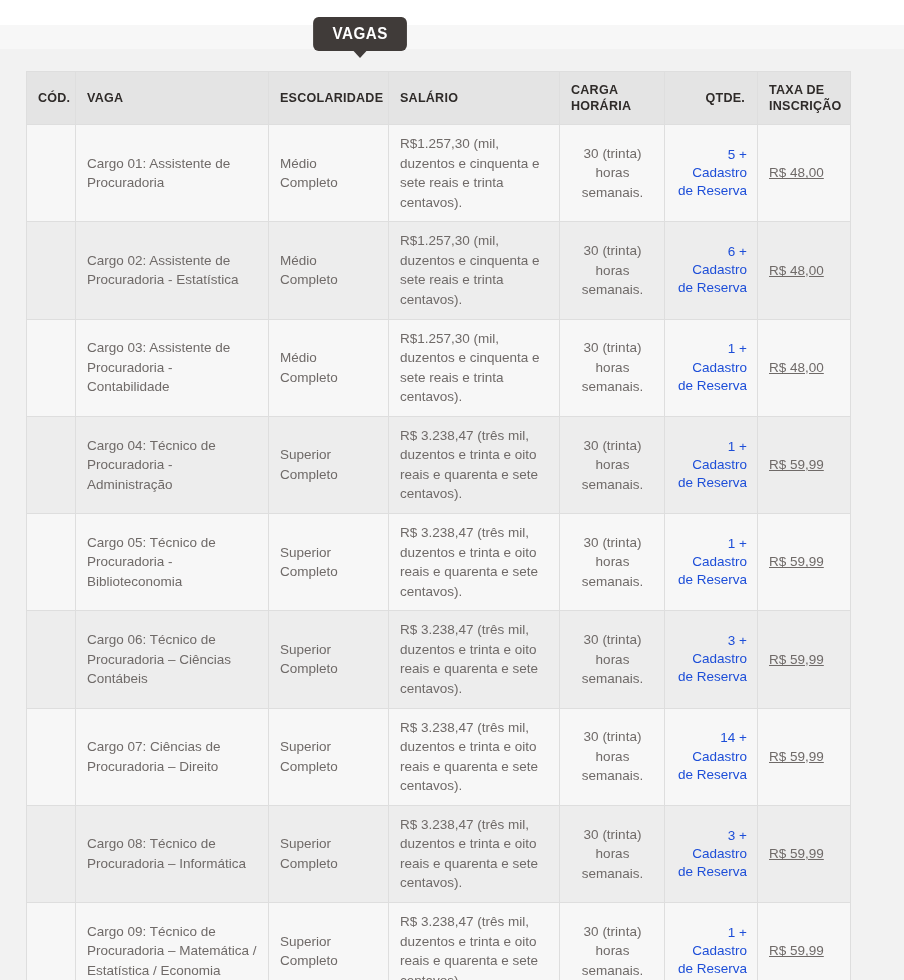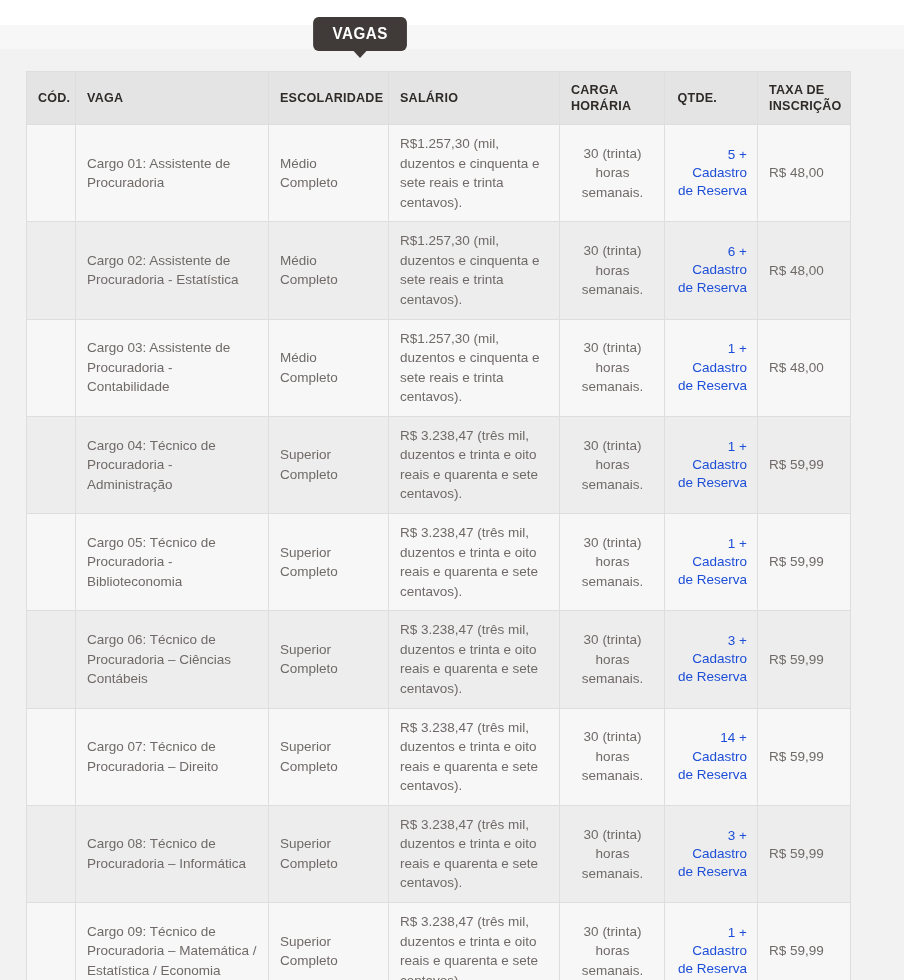--- a/index.html
+++ b/index.html
@@ -106,21 +106,21 @@
     text-align: left;
     height: 53px;
     font-stretch: condensed;
     transform-origin: left center;
   }
   thead th .hlabel {
     display: inline-block;
     transform: scaleX(0.93);
     transform-origin: left center;
   }
-  thead th.c-qtde { text-align: left; }
+  thead th.c-qtde { text-align: right; }
   thead th.c-qtde .hlabel { transform-origin: center center; }
 
   tbody tr.odd  td { background: #f7f7f7; }
   tbody tr.even td { background: #ededed; }
 
   td {
     font-size: 13.5px;
     line-height: 1.45;
     color: #6f6a68;
   }
@@ -140,20 +140,21 @@
     text-align: right;
     padding-left: 5px;
     padding-right: 5px;
     line-height: 1.35;
   }
   td.c-taxa {
     color: #6f6a68;
     text-align: left;
     white-space: nowrap;
     padding-left: 9px;
+    text-decoration: underline;
   }
 
   
   col.w-cod   { width: 49px; }
   col.w-vaga  { width: 193px; }
   col.w-esc   { width: 120px; }
   col.w-sal   { width: 171px; }
   col.w-carga { width: 105px; }
   col.w-qtde  { width: 93px; }
   col.w-taxa  { width: 93px; }
@@ -245,21 +246,21 @@
             <td class="c-cod"></td>
             <td class="c-vaga">Cargo 06: Técnico de Procuradoria – Ciências Contábeis</td>
             <td class="c-esc">Superior Completo</td>
             <td class="c-sal">R$ 3.238,47 (três mil, duzentos e trinta e oito reais e quarenta e sete centavos).</td>
             <td class="c-carga">30 (trinta) horas semanais.</td>
             <td class="c-qtde">3 + Cadastro de Reserva</td>
             <td class="c-taxa">R$ 59,99</td>
           </tr>
           <tr class="odd">
             <td class="c-cod"></td>
-            <td class="c-vaga">Cargo 07: Técnico de Procuradoria – Direito</td>
+            <td class="c-vaga">Cargo 07: Ciências de Procuradoria – Direito</td>
             <td class="c-esc">Superior Completo</td>
             <td class="c-sal">R$ 3.238,47 (três mil, duzentos e trinta e oito reais e quarenta e sete centavos).</td>
             <td class="c-carga">30 (trinta) horas semanais.</td>
             <td class="c-qtde">14 + Cadastro de Reserva</td>
             <td class="c-taxa">R$ 59,99</td>
           </tr>
           <tr class="even">
             <td class="c-cod"></td>
             <td class="c-vaga">Cargo 08: Técnico de Procuradoria – Informática</td>
             <td class="c-esc">Superior Completo</td>

